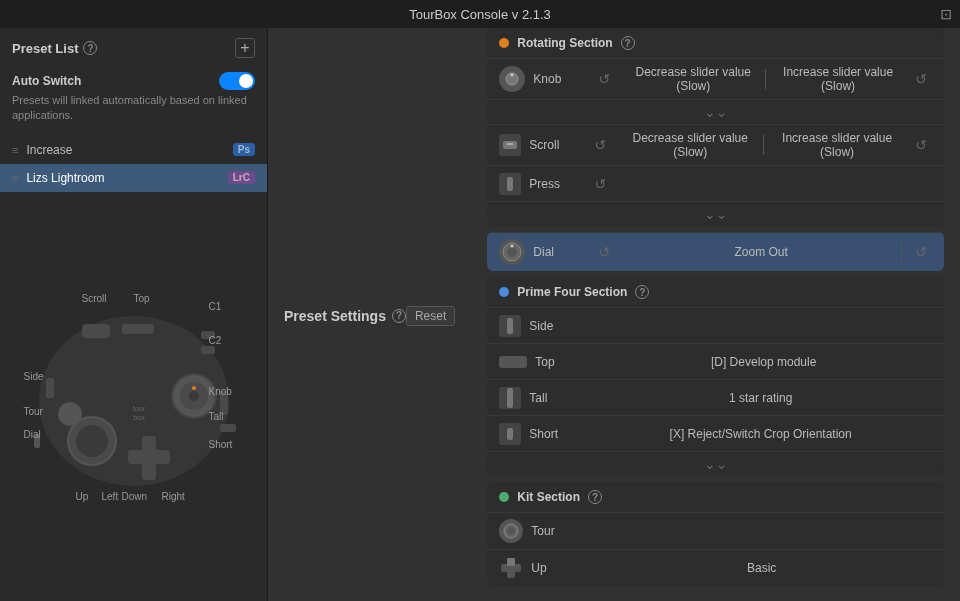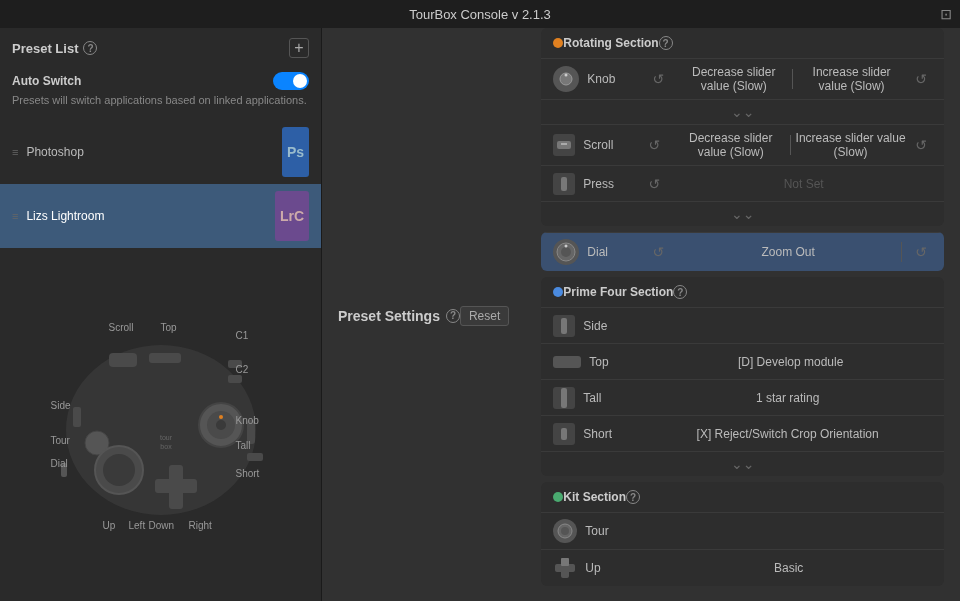--- a/index.html
+++ b/index.html
@@ -32,21 +32,21 @@
       opacity: 0.6;
       font-size: 14px;
     }
     .main-layout {
       display: flex;
       flex: 1;
       overflow: hidden;
     }
     
     .left-panel {
-      width: 322px;
+      width: 268px;
       background: #2a2a2a;
       display: flex;
       flex-direction: column;
       border-right: 1px solid #1a1a1a;
       flex-shrink: 0;
     }
     .preset-list-header {
       display: flex;
       align-items: center;
       justify-content: space-between;
@@ -140,22 +140,22 @@
       color: #fff;
     }
     .preset-item .drag-icon {
       color: #666;
       font-size: 11px;
     }
     .preset-item .name {
       flex: 1;
     }
     .app-badge {
-      font-size: 14px;
-      padding: 17px 5px;
+      font-size: 10px;
+      padding: 1px 5px;
       border-radius: 3px;
       font-weight: 600;
     }
     .badge-ps { background: #2d5fa6; color: #9bc; }
     .badge-lr { background: #6b4a8e; color: #caa; }
     
     .device-area {
       flex: 1;
       display: flex;
       align-items: center;
@@ -221,20 +221,21 @@
     
     .section-block {
       margin-bottom: 6px;
       background: #2d2d2d;
       border-radius: 6px;
       overflow: hidden;
     }
     .section-header {
       display: flex;
       align-items: center;
+      gap: 8px;
       padding: 8px 12px;
       font-size: 12px;
       font-weight: 600;
       color: #ccc;
     }
     .section-dot {
       width: 10px;
       height: 10px;
       border-radius: 50%;
     }
@@ -376,27 +377,27 @@
         <span class="help-icon">?</span>
       </div>
       <div class="add-btn">+</div>
     </div>
 
     <div class="auto-switch-bar">
       <div class="auto-switch-row">
         <span class="auto-switch-label">Auto Switch</span>
         <div class="toggle"></div>
       </div>
-      <div class="auto-switch-desc">Presets will switch applications based on linked applications.</div>
+      <div class="auto-switch-desc">Presets will linked automatically based on linked applications.</div>
     </div>
 
     <div class="preset-items">
       <div class="preset-item">
         <span class="drag-icon">≡</span>
-        <span class="name">Photoshop</span>
+        <span class="name">Increase</span>
         <span class="app-badge badge-ps">Ps</span>
       </div>
       <div class="preset-item active">
         <span class="drag-icon">≡</span>
         <span class="name">Lizs Lightroom</span>
         <span class="app-badge badge-lr">LrC</span>
       </div>
     </div>
 
     <div class="device-area">
@@ -507,21 +508,20 @@
         </div>
 
         <div class="control-row">
           <div class="control-icon">
             <svg width="8" height="16" viewBox="0 0 8 16">
                 <rect x="1" y="1" width="6" height="14" rx="2" fill="#777"></rect>
               </svg>
           </div>
           <span class="control-label">Press</span>
           <div class="reset-small">↺</div>
-          <span class="action-left not-set">Not Set</span>
         </div>
         <div class="expand-row">
           <span class="expand-icon">⌄⌄</span>
         </div>
       </div>
 
       <div class="section-block">
         <div class="control-row highlighted">
           <div class="control-icon dial-icon">
             <svg width="20" height="20" viewBox="0 0 20 20">

